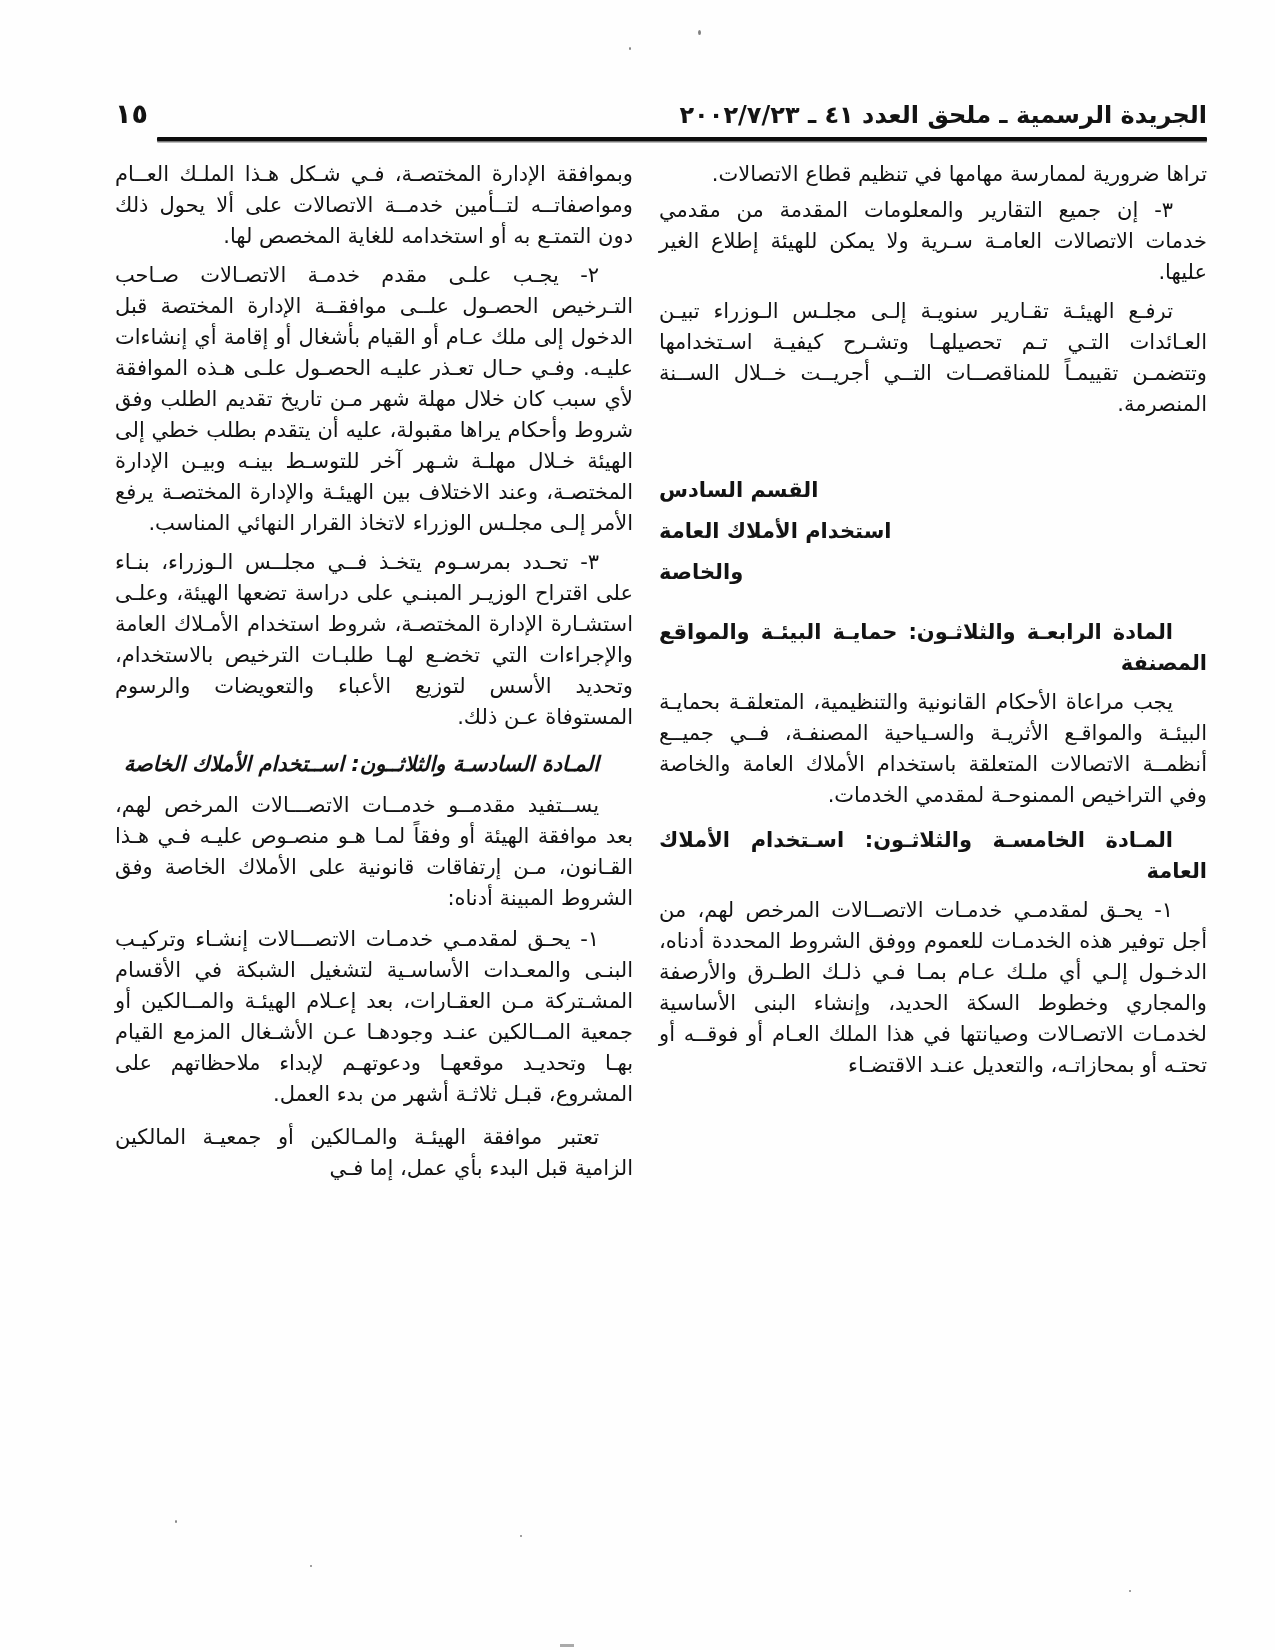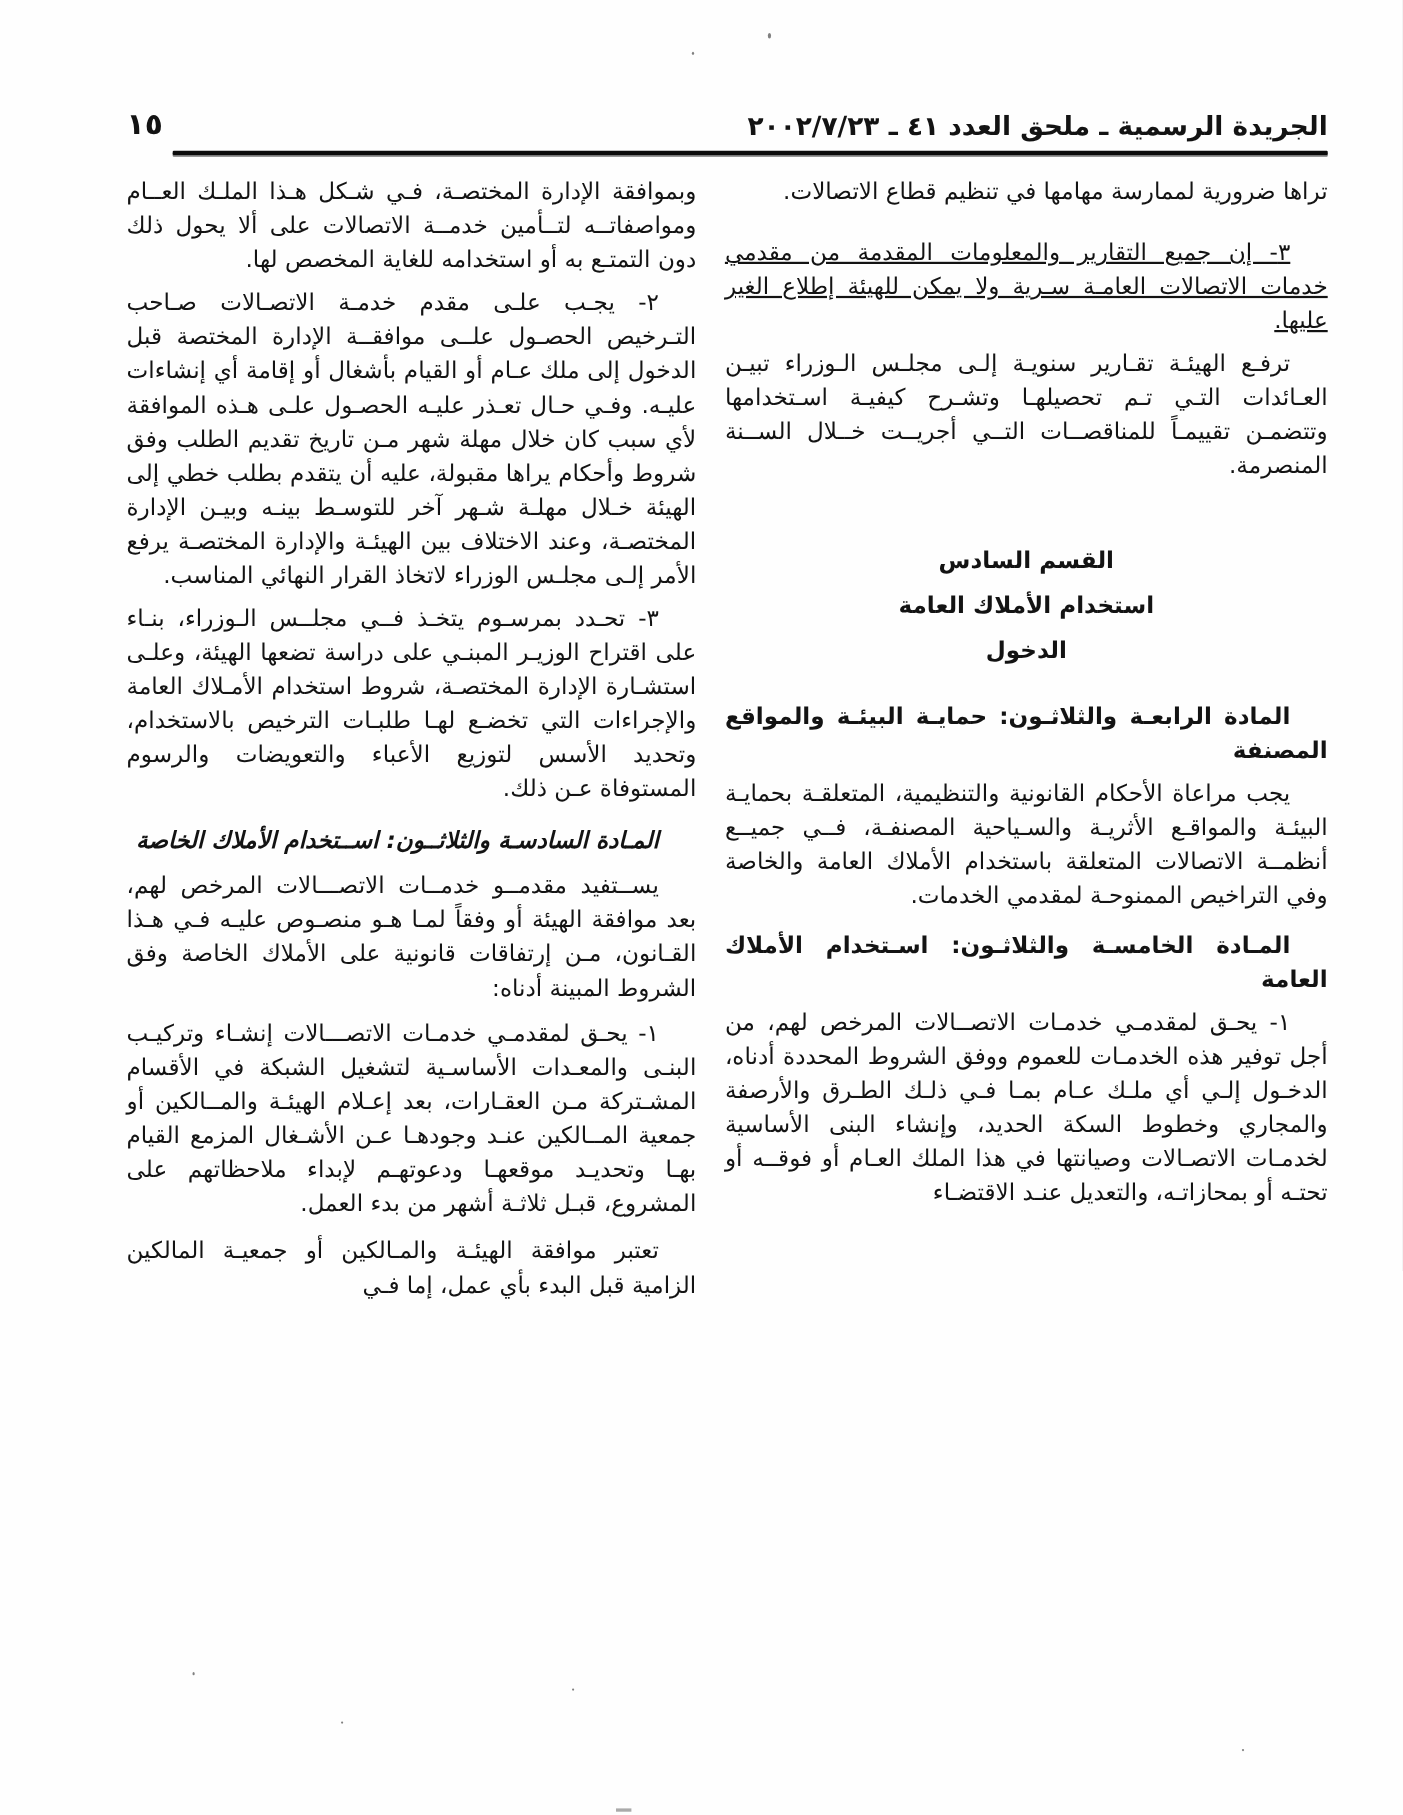--- a/index.html
+++ b/index.html
@@ -55,21 +55,21 @@
   .block { margin: 0 0 3px 0; }
   .paragraph, .article-heading {
     text-align: justify;
     text-justify: inter-word;
     text-indent: 34px;
   }
   .no-indent { text-indent: 0; }
   .article-heading { font-weight: 700; }
   .section-heading {
     font-weight: 700;
-    text-align: center;
+    text-align: left;
     line-height: 41px;
   }
   .speck {
     position: absolute;
     background: #555;
     border-radius: 50%;
     opacity: 0.75;
   }
 </style>
 </head>
@@ -82,26 +82,26 @@
     <div class="page-number">١٥</div>
   </div>
 
   <div class="header-rule">
     <div class="bar"></div>
   </div>
 
   <div class="columns">
     <div class="col col-right">
         <div class="block paragraph no-indent">تراها ضرورية لممارسة مهامها في تنظيم قطاع الاتصالات.</div>
-        <div class="block paragraph" style="margin-top: 24px; text-decoration: underline;">٣- إن جميع التقارير والمعلومات المقدمة من مقدمي خدمات الاتصالات العامـة سـرية ولا يمكن للهيئة إطلاع الغير عليها.</div>
+        <div class="block paragraph" style="margin-top: 5px;">٣- إن جميع التقارير والمعلومات المقدمة من مقدمي خدمات الاتصالات العامـة سـرية ولا يمكن للهيئة إطلاع الغير عليها.</div>
         <div class="block paragraph" style="margin-top: 8px;">ترفـع الهيئـة تقـارير سنويـة إلـى مجلـس الـوزراء تبيـن العـائدات التـي تـم تحصيلهـا وتشـرح كيفيـة اسـتخدامها وتتضمـن تقييمـاً للمناقصــات التــي أجريــت خــلال الســنة المنصرمة.</div>
         <div class="block section-heading" style="margin-top: 50px;">
           <div>القسم السادس</div>
           <div>استخدام الأملاك العامة</div>
-          <div>الدخول</div>
+          <div>والخاصة</div>
         </div>
         <div class="block article-heading" style="margin-top: 24px;">المادة الرابعـة والثلاثـون: حمايـة البيئـة والمواقع المصنفة</div>
         <div class="block paragraph" style="margin-top: 8px;">يجب مراعاة الأحكام القانونية والتنظيمية، المتعلقـة بحمايـة البيئـة والمواقـع الأثريـة والسـياحية المصنفـة، فــي جميــع أنظمــة الاتصالات المتعلقة باستخدام الأملاك العامة والخاصة وفي التراخيص الممنوحـة لمقدمي الخدمات.</div>
         <div class="block article-heading" style="margin-top: 14px;">المـادة الخامسـة والثلاثـون: اسـتخدام الأملاك العامة</div>
         <div class="block paragraph" style="margin-top: 8px;">١- يحـق لمقدمـي خدمـات الاتصــالات المرخص لهم، من أجل توفير هذه الخدمـات للعموم ووفق الشروط المحددة أدناه، الدخـول إلـي أي ملـك عـام بمـا فـي ذلـك الطـرق والأرصفة والمجاري وخطوط السكة الحديد، وإنشاء البنى الأساسية لخدمـات الاتصـالات وصيانتها في هذا الملك العـام أو فوقــه أو تحتـه أو بمحازاتـه، والتعديل عنـد الاقتضـاء</div>
       </div>
     <div class="col col-left">
         <div class="block paragraph no-indent">وبموافقة الإدارة المختصـة، فـي شـكل هـذا الملـك العــام ومواصفاتــه لتــأمين خدمــة الاتصالات على ألا يحول ذلك دون التمتـع به أو استخدامه للغاية المخصص لها.</div>
         <div class="block paragraph" style="margin-top: 8px;">٢- يجـب علـى مقدم خدمـة الاتصـالات صـاحب التـرخيص الحصـول علــى موافقــة الإدارة المختصة قبل الدخول إلى ملك عـام أو القيام بأشغال أو إقامة أي إنشاءات عليـه. وفـي حـال تعـذر عليـه الحصـول علـى هـذه الموافقة لأي سبب كان خلال مهلة شهر مـن تاريخ تقديم الطلب وفق شروط وأحكام يراها مقبولة، عليه أن يتقدم بطلب خطي إلى الهيئة خـلال مهلـة شـهر آخر للتوسـط بينـه وبيـن الإدارة المختصـة، وعند الاختلاف بين الهيئـة والإدارة المختصـة يرفع الأمر إلـى مجلـس الوزراء لاتخاذ القرار النهائي المناسب.</div>
         <div class="block paragraph" style="margin-top: 8px;">٣- تحـدد بمرسـوم يتخـذ فــي مجلــس الـوزراء، بنـاء على اقتراح الوزيـر المبنـي على دراسة تضعها الهيئة، وعلـى استشـارة الإدارة المختصـة، شروط استخدام الأمـلاك العامة والإجراءات التي تخضـع لهـا طلبـات الترخيص بالاستخدام، وتحديد الأسس لتوزيع الأعباء والتعويضات والرسوم المستوفاة عـن ذلك.</div>

